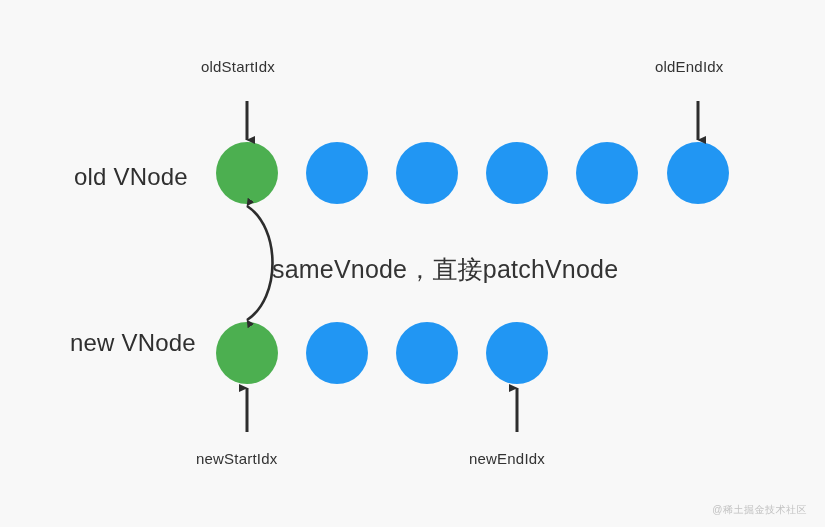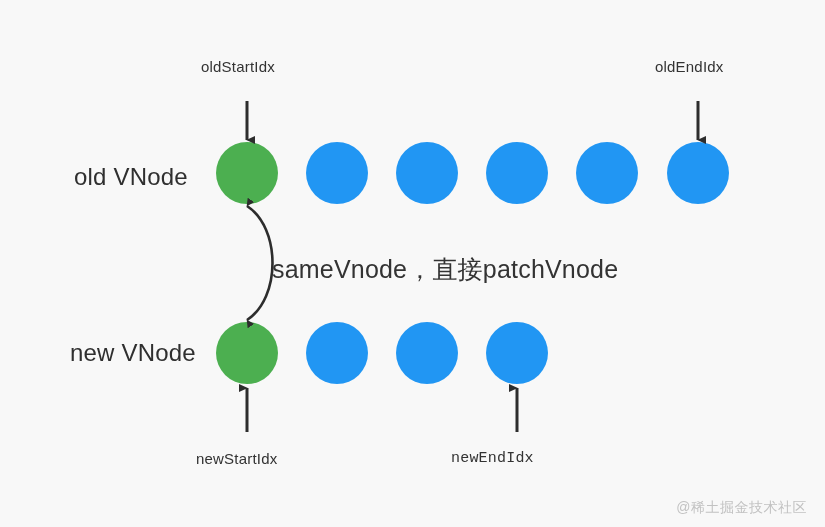--- a/index.html
+++ b/index.html
@@ -41,21 +41,21 @@
     position: absolute;
     font-size: 25px;
     color: #333333;
     white-space: nowrap;
     letter-spacing: 0.2px;
   }
   .watermark {
     position: absolute;
     right: 18px;
     bottom: 10px;
-    font-size: 14px;
+    font-size: 10px;
     color: #c2c2c2;
     white-space: nowrap;
     letter-spacing: 0.5px;
   }
 </style>
 </head>
 <body>
 
 <div id="canvas">
 
@@ -95,27 +95,27 @@
         <line x1="247" y1="432" x2="247" y2="388" stroke="#2d2d2d" stroke-width="3" marker-end="url(#arrowhead-up)"></line>
         <line x1="517" y1="432" x2="517" y2="388" stroke="#2d2d2d" stroke-width="3" marker-end="url(#arrowhead-up)"></line>
       </g>
     <g id="relation-curve">
         <path d="M247,206 C281,228 281,298 247,320" fill="none" stroke="#2d2d2d" stroke-width="2.6" marker-start="url(#curve-head-a)" marker-end="url(#curve-head-b)"></path>
       </g>
   </svg>
 
   <div class="node-label" id="old-row-label" style="left: 74px; top: 163px;">old VNode</div>
 
-  <div class="node-label" id="new-row-label" style="left: 70px; top: 339px; text-align: center;">new VNode</div>
+  <div class="node-label" id="new-row-label" style="left: 70px; top: 329px; text-align: center;">new VNode</div>
 
   <div class="idx-label" id="pointer-label-0" style="left: 201px; top: 58px; width: auto; text-align: left; visibility: visible; display: inline-block;">oldStartIdx</div>
 
   <div class="idx-label" id="pointer-label-1" style="left: 655px; top: 58px; width: auto; text-align: left; visibility: visible; display: inline-block;">oldEndIdx</div>
 
   <div class="idx-label" id="pointer-label-2" style="left: 196px; top: 450px; width: auto; text-align: center; visibility: visible; display: inline-block;">newStartIdx</div>
 
-  <div class="idx-label" id="pointer-label-3" style="left: 451px; top: 450px; width: auto; text-align: center; visibility: visible; display: inline-block; font-family: Liberation Mono, monospace;">newEndIdx</div>
+  <div class="idx-label" id="pointer-label-3" style="left: 469px; top: 450px; width: auto; text-align: center; visibility: visible; display: inline-block;">newEndIdx</div>
 
   <div class="rel-label" id="relation-label" style="left: 272px; top: 253px;">sameVnode，直接patchVnode</div>
 
   <div class="watermark" id="watermark">@稀土掘金技术社区</div>
 
 </div>
 
 </body></html>

